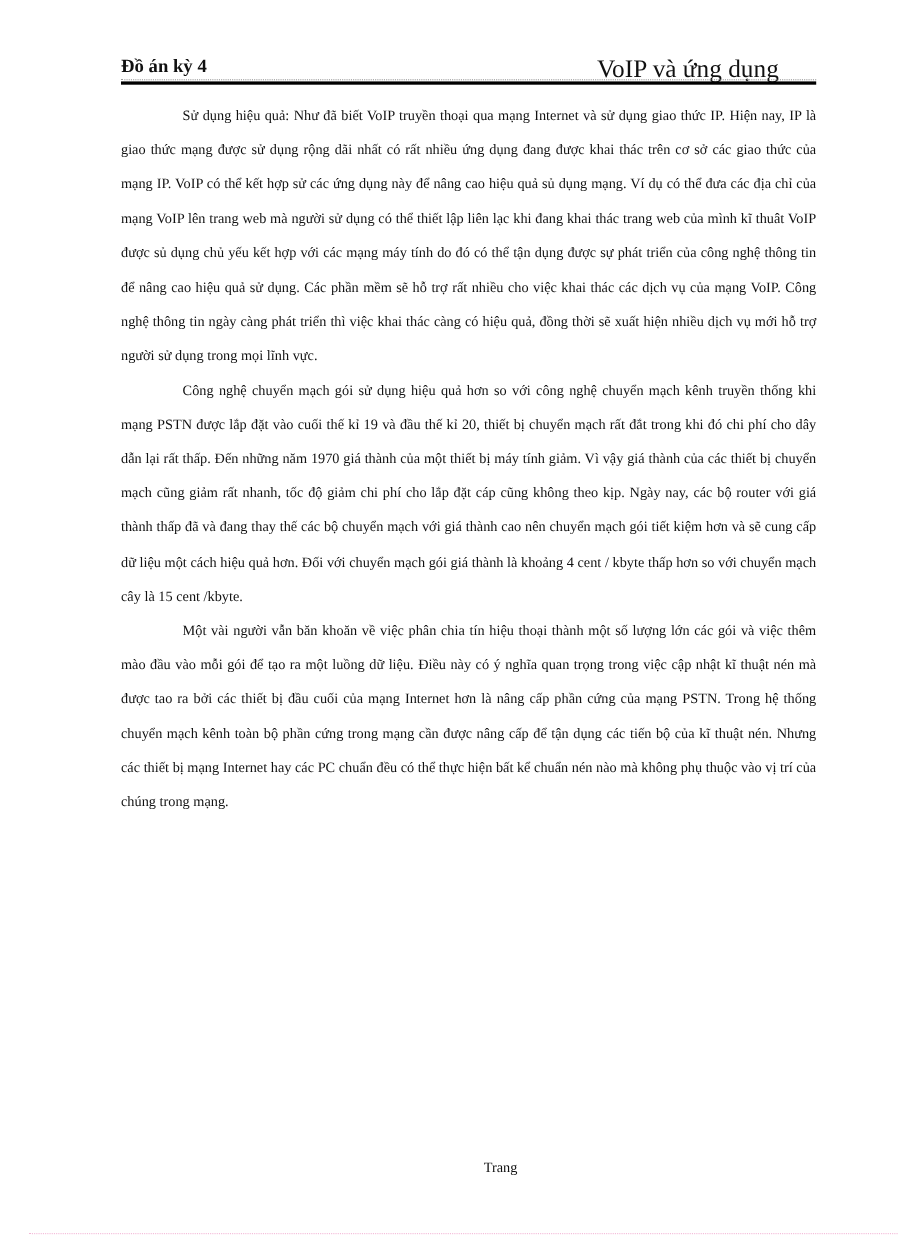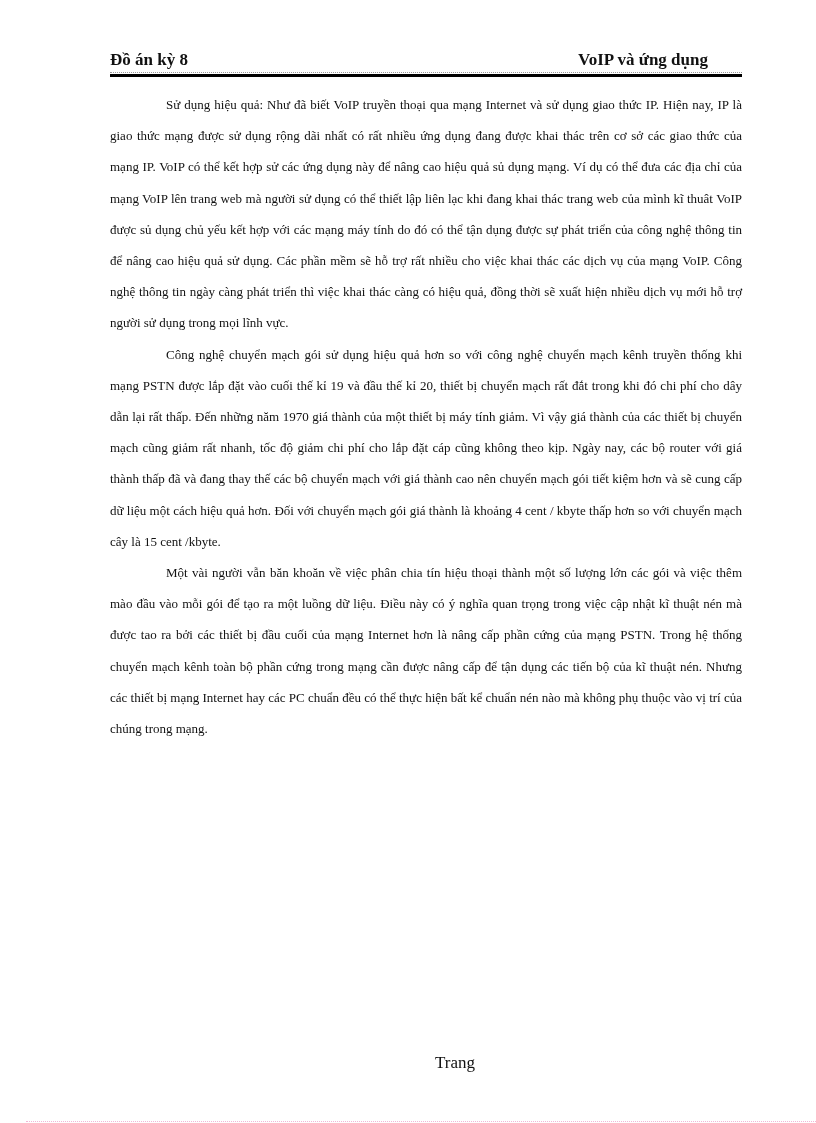--- a/index.html
+++ b/index.html
@@ -1,37 +1,37 @@
 <!DOCTYPE html>
 <html><head>
 <meta charset="utf-8">
 <style>
   html, body { margin: 0; padding: 0; background: #ffffff; }
   body { width: 816px; height: 1123px; position: relative; overflow: hidden;
          font-family: "Liberation Serif", "DejaVu Serif", serif; color: #111; }
   .header { position: absolute; left: 110px; top: 46px; width: 630px; height: 24px; }
   .header .left { position: absolute; left: 0; top: 4px; font-weight: bold; font-size: 17px; }
-  .header .right { position: absolute; right: 32px; top: 4px; font-weight: bold; font-size: 17px; }
+  .header .right { position: absolute; right: 32px; top: 4px; font-weight: normal; font-size: 23px; }
   .rule { position: absolute; left: 110px; top: 74px; width: 632px; height: 3px; background: #000; }
   .rule-thin { position: absolute; left: 110px; top: 72px; width: 632px; height: 1px;
                border-top: 1px dotted #999; }
   .body { position: absolute; left: 110px; top: 89px; width: 632px; font-size: 13px;
           line-height: 31.2px; text-align: justify; }
   .body p { margin: 0 0 0 0; text-indent: 56px; }
   .body p + p { margin-top: 0; }
-  .footer { position: absolute; left: 0; width: 816px; top: 1053px; text-align: center; font-size: 17px; }
+  .footer { position: absolute; left: 0; width: 816px; top: 1053px; text-align: center; font-size: 13px; }
   .footer span { margin-left: 94px; }
   .dotline { position: absolute; left: 26px; top: 1121px; width: 790px; height: 0;
              border-top: 1px dotted #f3b6d6; }
 </style>
 </head>
 <body>
 
 <div class="header">
-  <span class="left">Đồ án kỳ 8</span>
+  <span class="left">Đồ án kỳ 4</span>
   <span class="right">VoIP và ứng dụng</span>
 </div>
 <div class="rule-thin"></div>
 <div class="rule"></div>
 
 <div class="body">
   <p>Sử dụng hiệu quả: Như đã biết VoIP truyền thoại qua mạng Internet và sử dụng giao thức IP. Hiện nay, IP là giao thức mạng được sử dụng rộng dãi nhất có rất nhiều ứng dụng đang được khai thác trên cơ sở các giao thức của mạng IP. VoIP có thể kết hợp sử các ứng dụng này để nâng cao hiệu quả sủ dụng mạng. Ví dụ có thể đưa các địa chỉ của mạng VoIP lên trang web mà người sử dụng có thể thiết lập liên lạc khi đang khai thác trang web của mình kĩ thuât VoIP được sủ dụng chủ yếu kết hợp với các mạng máy tính do đó có thể tận dụng được sự phát triển của công nghệ thông tin để nâng cao hiệu quả sử dụng. Các phần mềm sẽ hỗ trợ rất nhiều cho việc khai thác các dịch vụ của mạng VoIP. Công nghệ thông tin ngày càng phát triển thì việc khai thác càng có hiệu quả, đồng thời sẽ xuất hiện nhiều dịch vụ mới hỗ trợ người sử dụng trong mọi lĩnh vực.</p>
   <p>Công nghệ chuyển mạch gói sử dụng hiệu quả hơn so với công nghệ chuyển mạch kênh truyền thống khi mạng PSTN được lắp đặt vào cuối thế kỉ 19 và đầu thế kỉ 20, thiết bị chuyển mạch rất đắt trong khi đó chi phí cho dây dẫn lại rất thấp. Đến những năm 1970 giá thành của một thiết bị máy tính giảm. Vì vậy giá thành của các thiết bị chuyển mạch cũng giảm rất nhanh, tốc độ giảm chi phí cho lắp đặt cáp cũng không theo kịp. Ngày nay, các bộ router với giá thành thấp đã và đang thay thế các bộ chuyển mạch với giá thành cao nên chuyển mạch gói tiết kiệm hơn và sẽ cung cấp dữ liệu một cách hiệu quả hơn. Đối với chuyển mạch gói giá thành là khoảng 4 cent / kbyte thấp hơn so với chuyển mạch cây là 15 cent /kbyte.</p>
   <p>Một vài người vẫn băn khoăn về việc phân chia tín hiệu thoại thành một số lượng lớn các gói và việc thêm mào đầu vào mỗi gói để tạo ra một luồng dữ liệu. Điều này có ý nghĩa quan trọng trong việc cập nhật kĩ thuật nén mà được tao ra bởi các thiết bị đầu cuối của mạng Internet hơn là nâng cấp phần cứng của mạng PSTN. Trong hệ thống chuyển mạch kênh toàn bộ phần cứng trong mạng cần được nâng cấp để tận dụng các tiến bộ của kĩ thuật nén. Nhưng các thiết bị mạng Internet hay các PC chuẩn đều có thể thực hiện bất kể chuẩn nén nào mà không phụ thuộc vào vị trí của chúng trong mạng.</p>
 </div>

